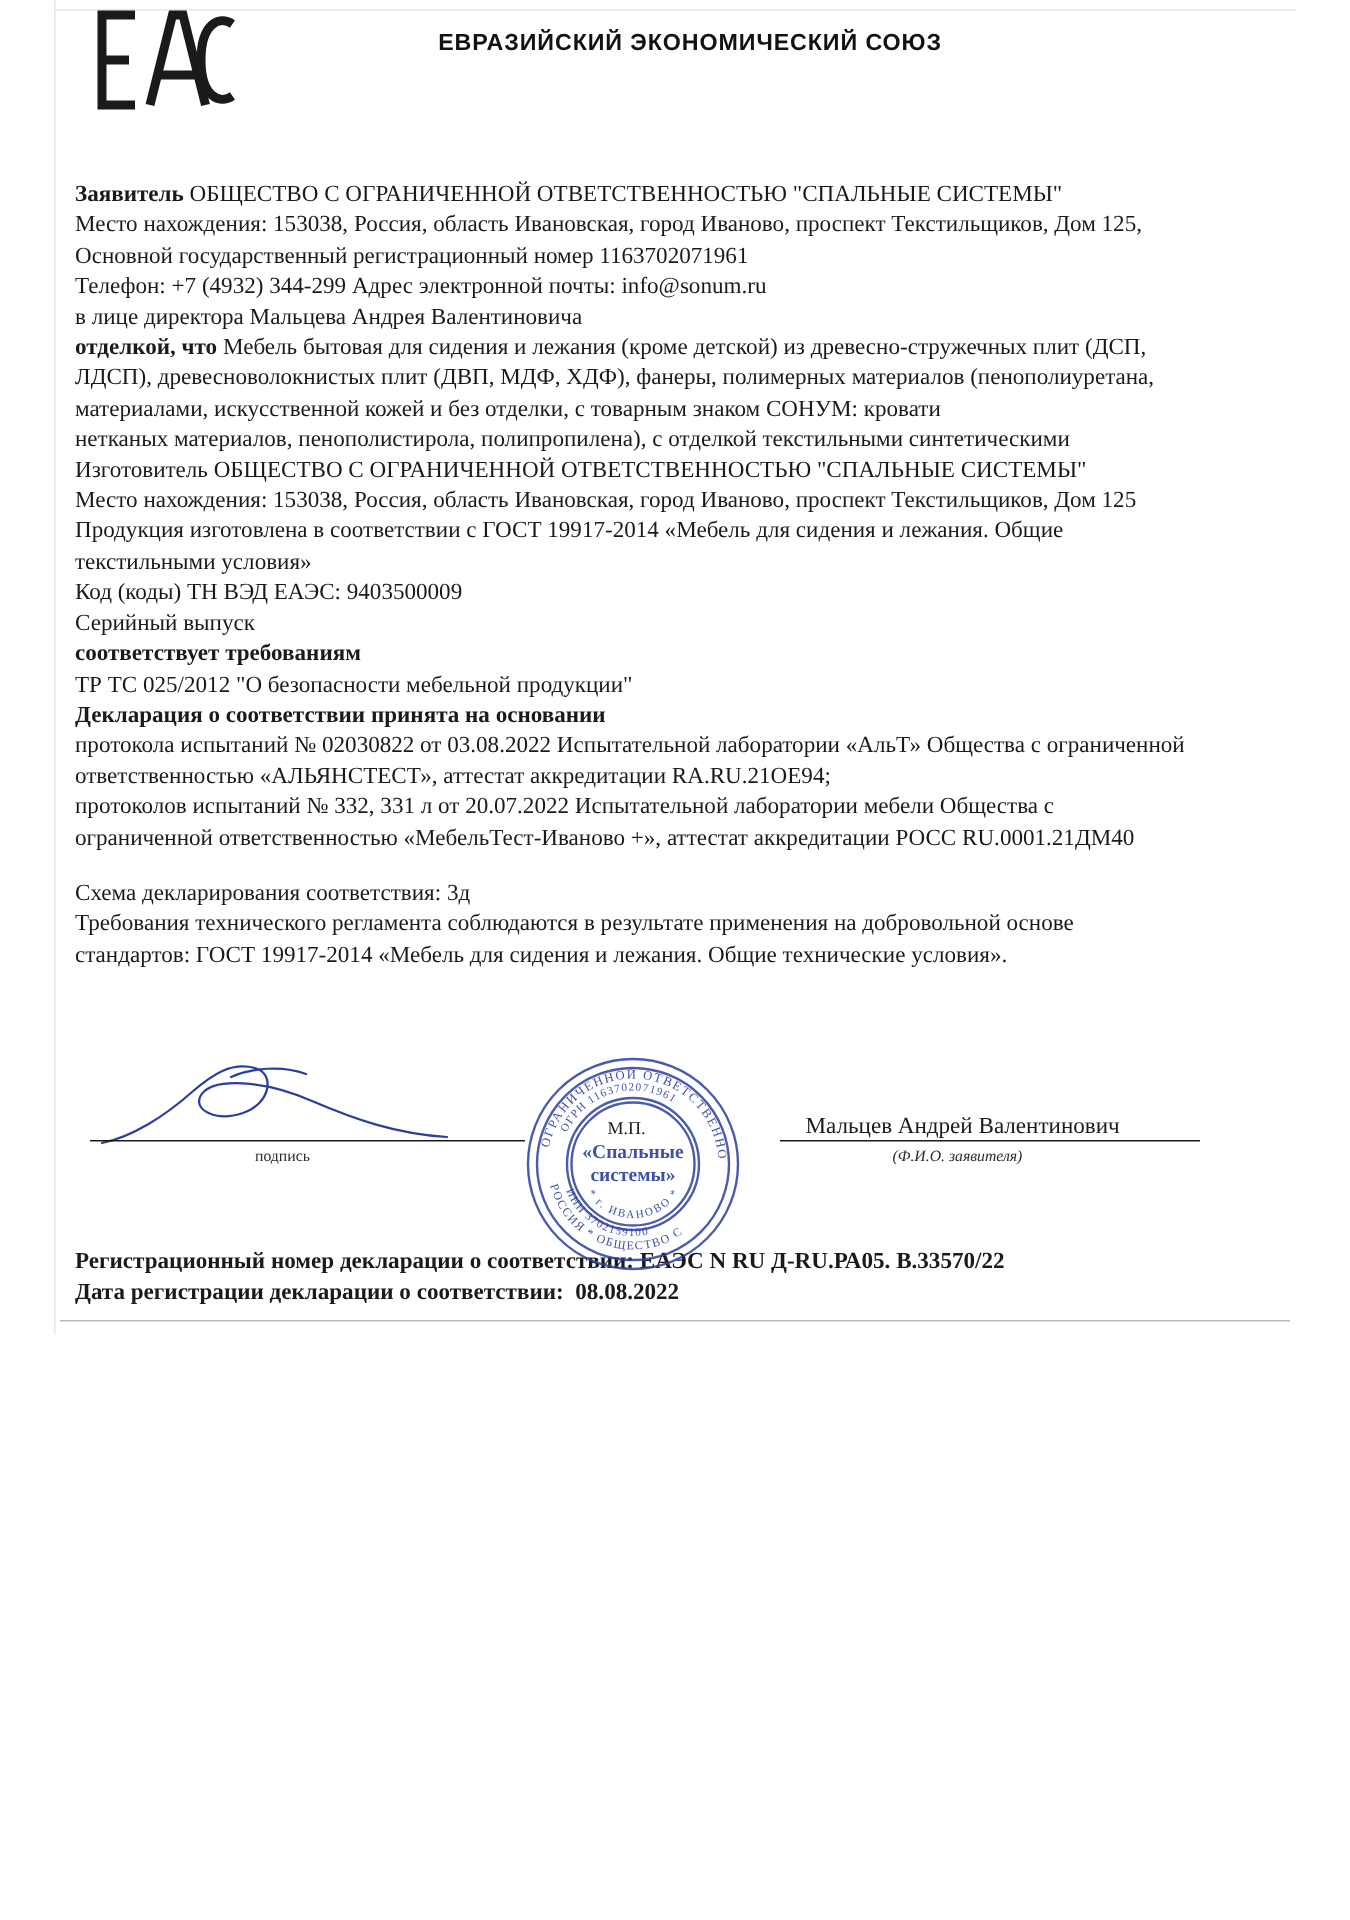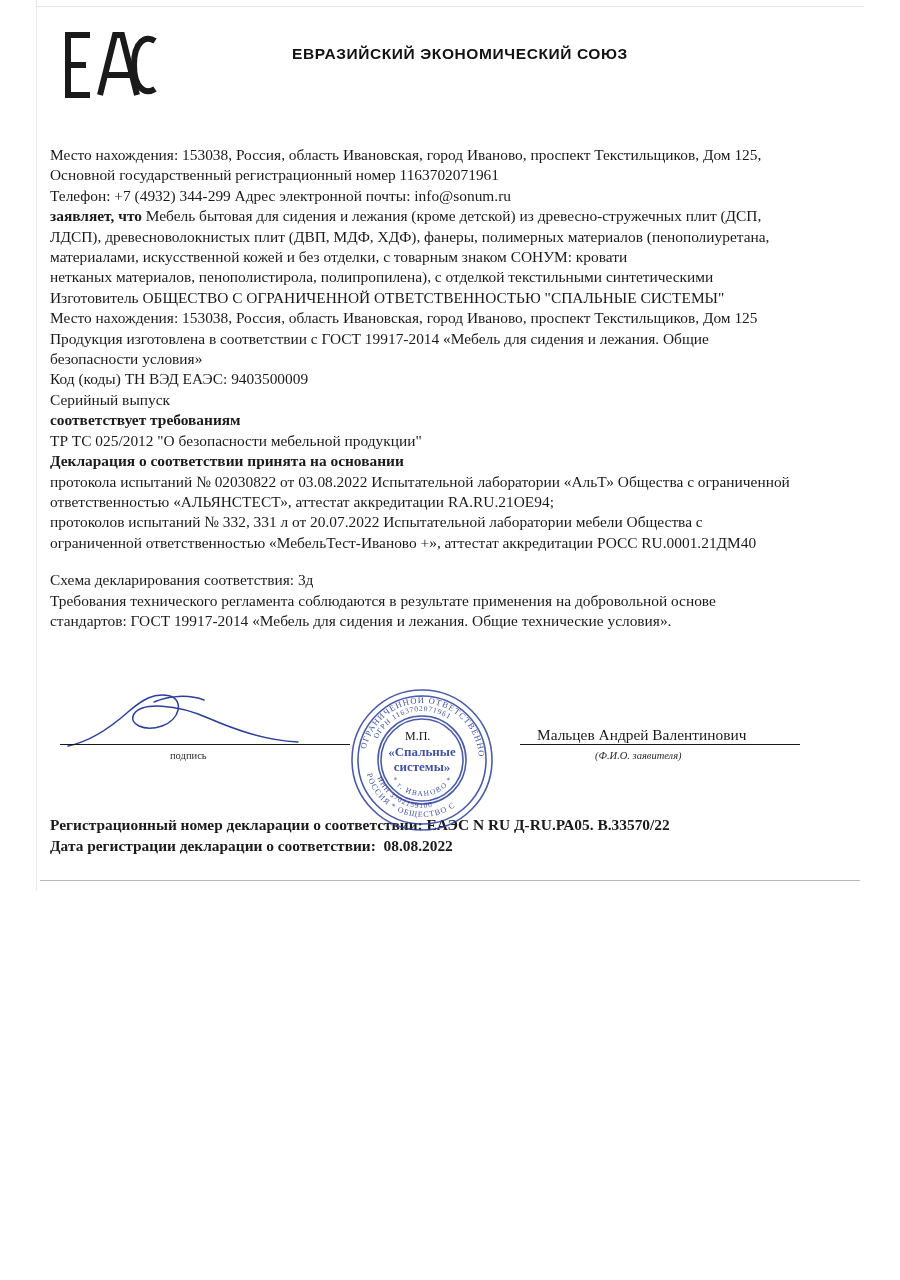--- a/index.html
+++ b/index.html
@@ -20,21 +20,21 @@
     position: absolute;
     left: 50px;
     top: 0;
     width: 800px;
   }
 
   
   .header {
     display: flex;
     align-items: flex-start;
-    padding-top: 29px;
+    padding-top: 4px;
     height: 92px;
   }
   .eac-mark {
     width: 100px;
     height: 72px;
     margin-left: 10px;
     flex: 0 0 auto;
   }
   .header-titles {
     flex: 1 1 auto;
@@ -187,40 +187,42 @@
         </g>
       </svg>
       <div class="header-titles">
         <div class="line">ЕВРАЗИЙСКИЙ ЭКОНОМИЧЕСКИЙ СОЮЗ</div>
       </div>
     </div>
 
     <div class="body-text">
 
       <div class="block">
+        <div class="p"><span class="b">Заявитель</span> <span>ОБЩЕСТВО С ОГРАНИЧЕННОЙ ОТВЕТСТВЕННОСТЬЮ "СПАЛЬНЫЕ СИСТЕМЫ"</span></div>
         <div class="p">Место нахождения: 153038, Россия, область Ивановская, город Иваново, проспект Текстильщиков, Дом 125,</div>
         <div class="p">Основной государственный регистрационный номер 1163702071961</div>
         <div class="p">Телефон: +7 (4932) 344-299 Адрес электронной почты: info@sonum.ru</div>
-      </div>
-
-      <div class="block">
-        <div class="p"><span class="b">заявляет, что</span> <span>Мебель бытовая для сидения и лежания (кроме детской) из древесно-стружечных плит (ДСП,</span></div>
+        <div class="p">в лице директора Мальцева Андрея Валентиновича</div>
+      </div>
+
+      <div class="block">
+        <div class="p"><span class="b">отделкой, что</span> <span>Мебель бытовая для сидения и лежания (кроме детской) из древесно-стружечных плит (ДСП,</span></div>
         <div class="p">ЛДСП), древесноволокнистых плит (ДВП, МДФ, ХДФ), фанеры, полимерных материалов (пенополиуретана,</div>
         <div class="p">материалами, искусственной кожей и без отделки, с товарным знаком СОНУМ: кровати</div>
         <div class="p">нетканых материалов, пенополистирола, полипропилена), с отделкой текстильными синтетическими</div>
       </div>
 
       <div class="block">
         <div class="p"><span>Изготовитель</span> <span>ОБЩЕСТВО С ОГРАНИЧЕННОЙ ОТВЕТСТВЕННОСТЬЮ "СПАЛЬНЫЕ СИСТЕМЫ"</span></div>
         <div class="p">Место нахождения: 153038, Россия, область Ивановская, город Иваново, проспект Текстильщиков, Дом 125</div>
       </div>
 
       <div class="block">
         <div class="p">Продукция изготовлена в соответствии с ГОСТ 19917-2014 «Мебель для сидения и лежания. Общие</div>
-        <div class="p">безопасности условия»</div>
+        <div class="p">текстильными условия»</div>
         <div class="p">Код (коды) ТН ВЭД ЕАЭС: 9403500009</div>
         <div class="p">Серийный выпуск</div>
       </div>
 
       <div class="block">
         <div class="p b">соответствует требованиям</div>
         <div class="p">ТР ТС 025/2012 "О безопасности мебельной продукции"</div>
       </div>
 
       <div class="block">

